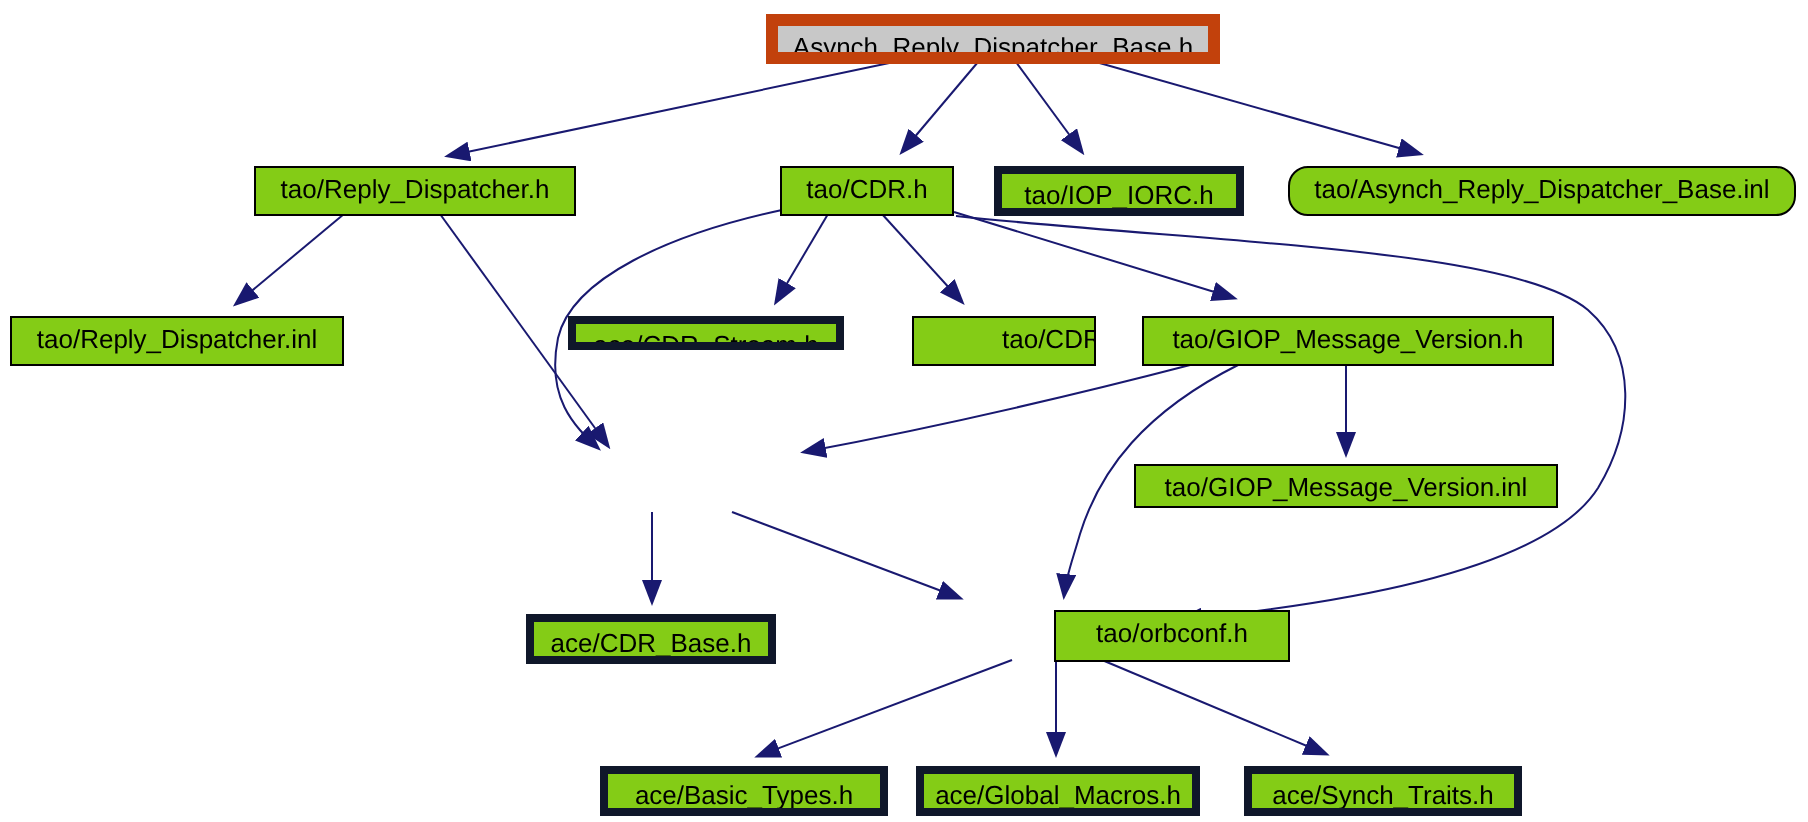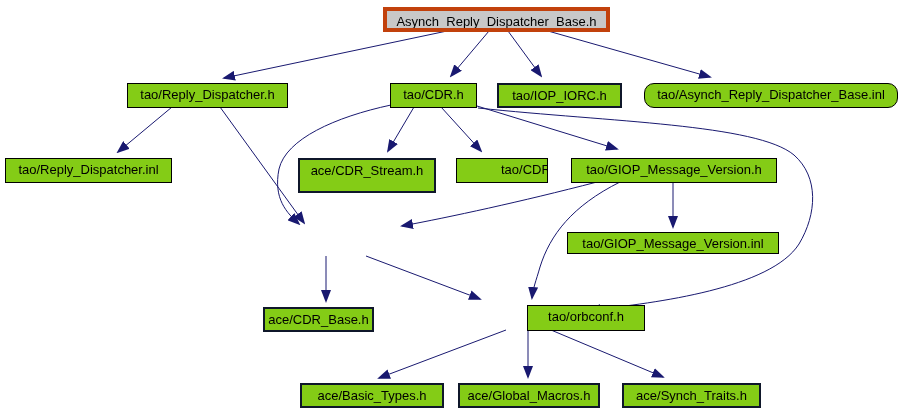--- a/index.html
+++ b/index.html
@@ -19,25 +19,25 @@
     color:#000000;
     font-size:13px;
     line-height:22px;
     text-align:center;
     white-space:nowrap;
     overflow:hidden;
     cursor:pointer;
   }
   .node--root{
     background:#c8c8c8;
-    border:4px solid #c2410c;
+    border:6px solid #c2410c;
     font-weight:normal;
   }
   .node--muted{
-    border:2px solid #0f172a;
+    border:4px solid #0f172a;
     text-align:center;
   }
   .edge{fill:none;stroke:#191970;stroke-width:1;}
 </style>
 </head>
 <body>
 
 <div id="canvas">
 
   <svg id="edges" width="904" height="411" viewBox="0 0 904 411">
@@ -72,30 +72,30 @@
   <div class="node" style="left:127px;top:83px;width:161px;height:25px;">tao/Reply_Dispatcher.h</div>
 
   <div class="node" style="left:390px;top:83px;width:87px;height:25px;">tao/CDR.h</div>
 
   <div class="node node--muted" style="left:497px;top:83px;width:125px;height:25px;">tao/IOP_IORC.h</div>
 
   <div class="node" style="left:644px;top:83px;width:254px;height:25px;border-radius:10px;">tao/Asynch_Reply_Dispatcher_Base.inl</div>
 
   <div class="node" style="left:5px;top:158px;width:167px;height:25px;">tao/Reply_Dispatcher.inl</div>
 
-  <div class="node node--muted" style="left:298px;top:158px;width:138px;height:35px;">ace/CDR_Stream.h</div>
+  <div class="node node--muted" style="left:284px;top:158px;width:138px;height:17px;">ace/CDR_Stream.h</div>
 
   <div class="node" style="left:456px;top:158px;width:92px;height:25px;padding-left:44px;">tao/CDR.inl</div>
 
   <div class="node" style="left:571px;top:158px;width:206px;height:25px;">tao/GIOP_Message_Version.h</div>
 
 
   <div class="node" style="left:567px;top:232px;width:212px;height:22px;">tao/GIOP_Message_Version.inl</div>
 
-  <div class="node node--muted" style="left:263px;top:307px;width:111px;height:25px;">ace/CDR_Base.h</div>
+  <div class="node node--muted" style="left:263px;top:307px;width:125px;height:25px;">ace/CDR_Base.h</div>
 
   <div class="node" style="left:479px;top:305px;width:118px;height:26px;margin-left:48px;">tao/orbconf.h</div>
 
   <div class="node node--muted" style="left:300px;top:383px;width:144px;height:25px;">ace/Basic_Types.h</div>
 
   <div class="node node--muted" style="left:458px;top:383px;width:142px;height:25px;">ace/Global_Macros.h</div>
 
   <div class="node node--muted" style="left:622px;top:383px;width:139px;height:25px;">ace/Synch_Traits.h</div>
 
 </div>

